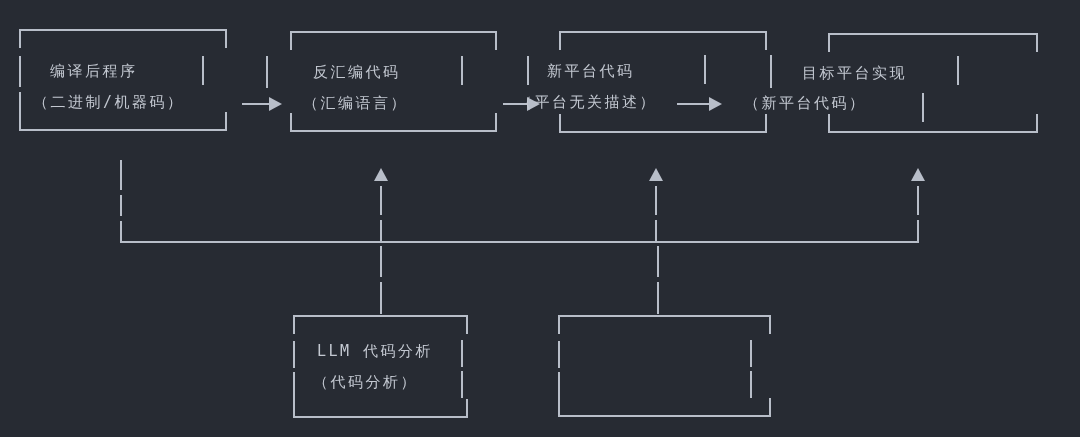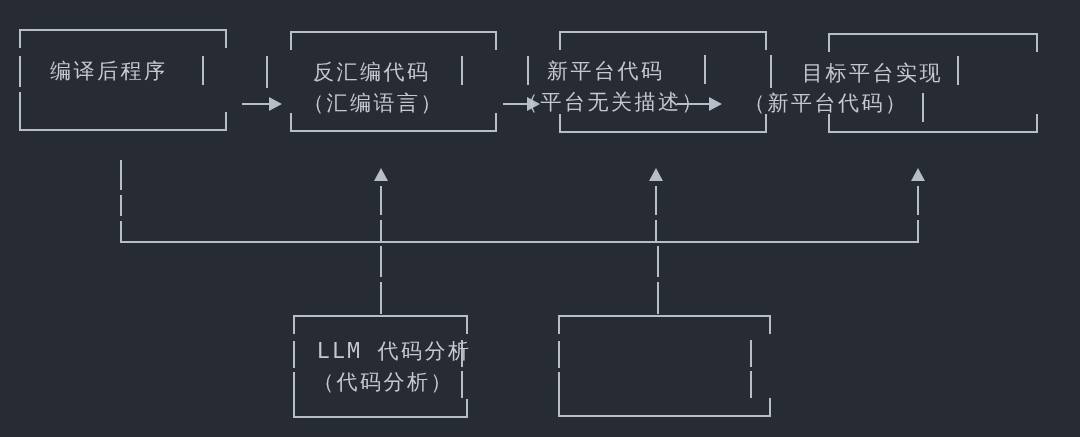--- a/index.html
+++ b/index.html
@@ -23,34 +23,35 @@
   
   .bk-bot{position:absolute;height:19px;border-bottom:2px solid var(--line);
           border-left:2px solid var(--line);border-right:2px solid var(--line);}
   
   .tri-right{position:absolute;width:0;height:0;
     border-top:7px solid transparent;border-bottom:7px solid transparent;
     border-left:13px solid var(--line);}
   .tri-up{position:absolute;width:0;height:0;
     border-left:7px solid transparent;border-right:7px solid transparent;
     border-bottom:13px solid var(--line);}
-  .txt{position:absolute;color:var(--text);font-size:21px;line-height:23px;
+  .txt{position:absolute;color:var(--text);font-size:15px;line-height:23px;
        letter-spacing:2.5px;white-space:pre;}
 </style>
 </head>
 <body>
 
 <div class="stage">
 
   <div class="bk-top" style="left:19px;top:29px;width:208px"></div>
   <div class="bk-bot" style="left:19px;top:112px;width:208px"></div>
   <div class="v" style="left:19px;top:56px;height:31px"></div>
   <div class="v" style="left:19px;top:92px;height:30px"></div>
   <div class="v" style="left:202px;top:56px;height:29px"></div>
   <div class="txt" style="left:50px;top:60px">编译后程序</div>
+  <div class="txt" style="left:33px;top:91px">（二进制/机器码）</div>
 
   <div class="h" style="left:242px;top:103px;width:30px"></div>
   <div class="tri-right" style="left:269px;top:97px"></div>
 
   <div class="v" style="left:266px;top:56px;height:32px"></div>
   <div class="bk-top" style="left:290px;top:31px;width:207px"></div>
   <div class="bk-bot" style="left:290px;top:113px;width:207px"></div>
   <div class="v" style="left:461px;top:56px;height:29px"></div>
   <div class="txt" style="left:303px;top:92px">（汇编语言）</div>
   <div class="txt" style="left:313px;top:61px">反汇编代码</div>

